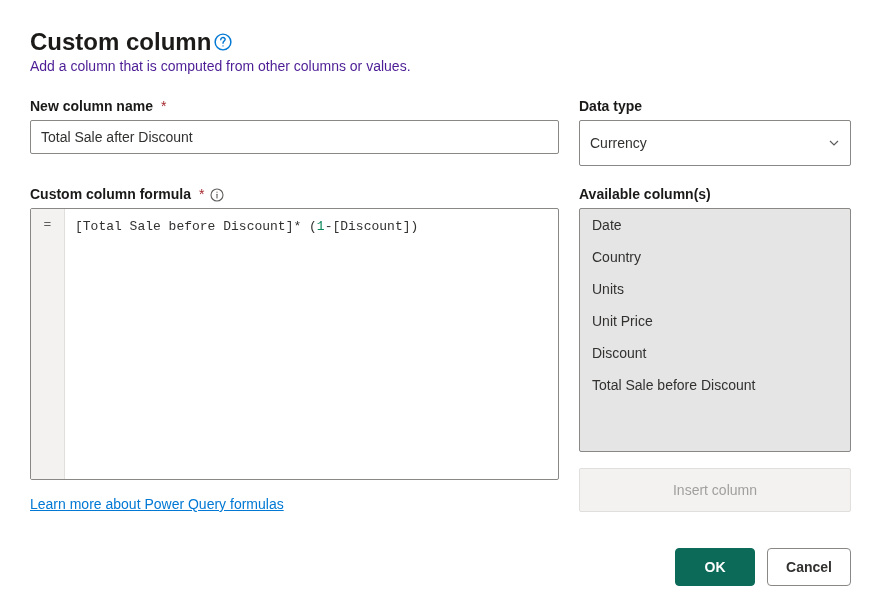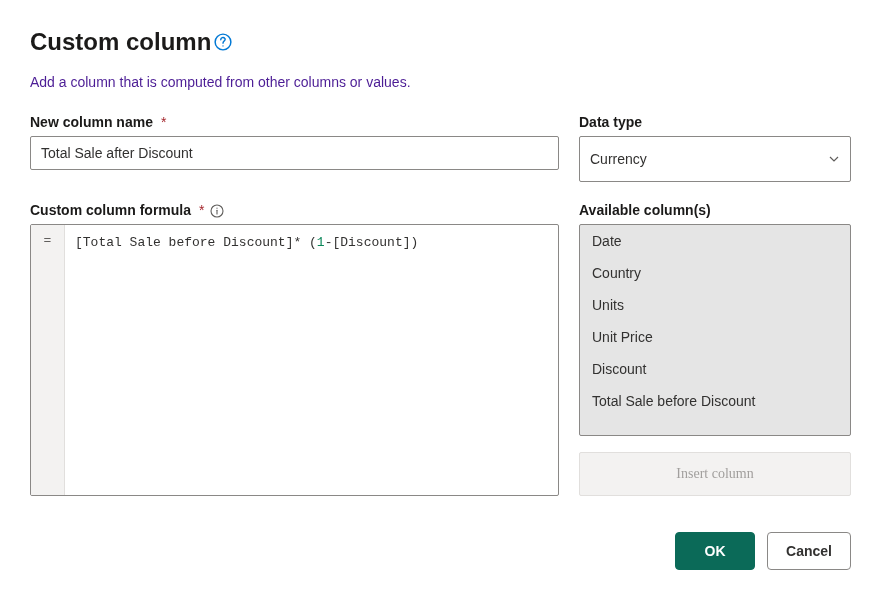--- a/index.html
+++ b/index.html
@@ -4,21 +4,21 @@
   <style>
     * { box-sizing: border-box; margin: 0; padding: 0; }
     body {
       font-family: "Segoe UI", -apple-system, sans-serif;
       font-size: 14px;
       color: #323130;
       background: #fff;
       padding: 28px 30px;
       width: 881px;
     }
-    .header-row { display: flex; align-items: center; gap: 3px; margin-bottom: 18px; }
+    .header-row { display: flex; align-items: center; gap: 3px; margin-bottom: 2px; }
     .title { font-size: 24px; font-weight: 600; color: #1b1a19; }
     .help-icon svg { width: 18px; height: 18px; display: block; }
     .subtitle { font-size: 14px; color: #4c1d95; margin-bottom: 24px; }
     .row1 { display: flex; gap: 20px; margin-bottom: 20px; }
     .col-name { flex: 1; }
     .col-type { width: 272px; }
     .field-label { font-size: 14px; font-weight: 600; color: #1b1a19; margin-bottom: 6px; display: flex; align-items: flex-end; gap: 6px; }
     .req { color: #a4262c; font-weight: 400; margin-left: 2px; }
     .info-icon svg { width: 14px; height: 14px; display: block; }
     .text-input {
@@ -89,21 +89,21 @@
     }
     .avail-item { padding: 8px 12px; font-size: 14px; cursor: pointer; }
     .insert-btn {
       margin-top: 16px;
       height: 44px;
       width: 100%;
       border: 1px solid #e1dfdd;
       background: #f3f2f1;
       color: #a19f9d;
       font-size: 14px;
-      font-family: Liberation Serif, serif;
+      font-family: Liberation Sans, sans-serif;
       border-radius: 2px;
       cursor: not-allowed;
     }
     .footer { display: flex; justify-content: flex-end; gap: 12px; margin-top: 36px; }
     .btn {
       height: 38px;
       min-width: 80px;
       padding: 0 18px;
       border-radius: 4px;
       font-size: 14px;
@@ -162,20 +162,21 @@
           <circle cx="7" cy="7" r="6"></circle>
           <circle cx="7" cy="4.2" r="0.6" fill="#605e5c" stroke="none"></circle>
           <path d="M7 6.2 L7 10" stroke-linecap="round"></path>
         </svg>
       </span>
     </div>
     <div class="formula-box">
       <div class="gutter">=</div>
       <div class="formula-text"><span class="tok-br">[Total Sale before Discount]</span>* (<span class="tok-num">1</span>-<span class="tok-br">[Discount]</span>)</div>
     </div>
+    <a class="learn-link">Learn more about Power Query formulas</a>
   </div>
   <div class="col-avail">
     <div class="field-label">Available column(s)</div>
     <div class="avail-list">
       <div class="avail-item">Date</div>
       <div class="avail-item">Country</div>
       <div class="avail-item">Units</div>
       <div class="avail-item">Unit Price</div>
       <div class="avail-item">Discount</div>
       <div class="avail-item">Total Sale before Discount</div>

